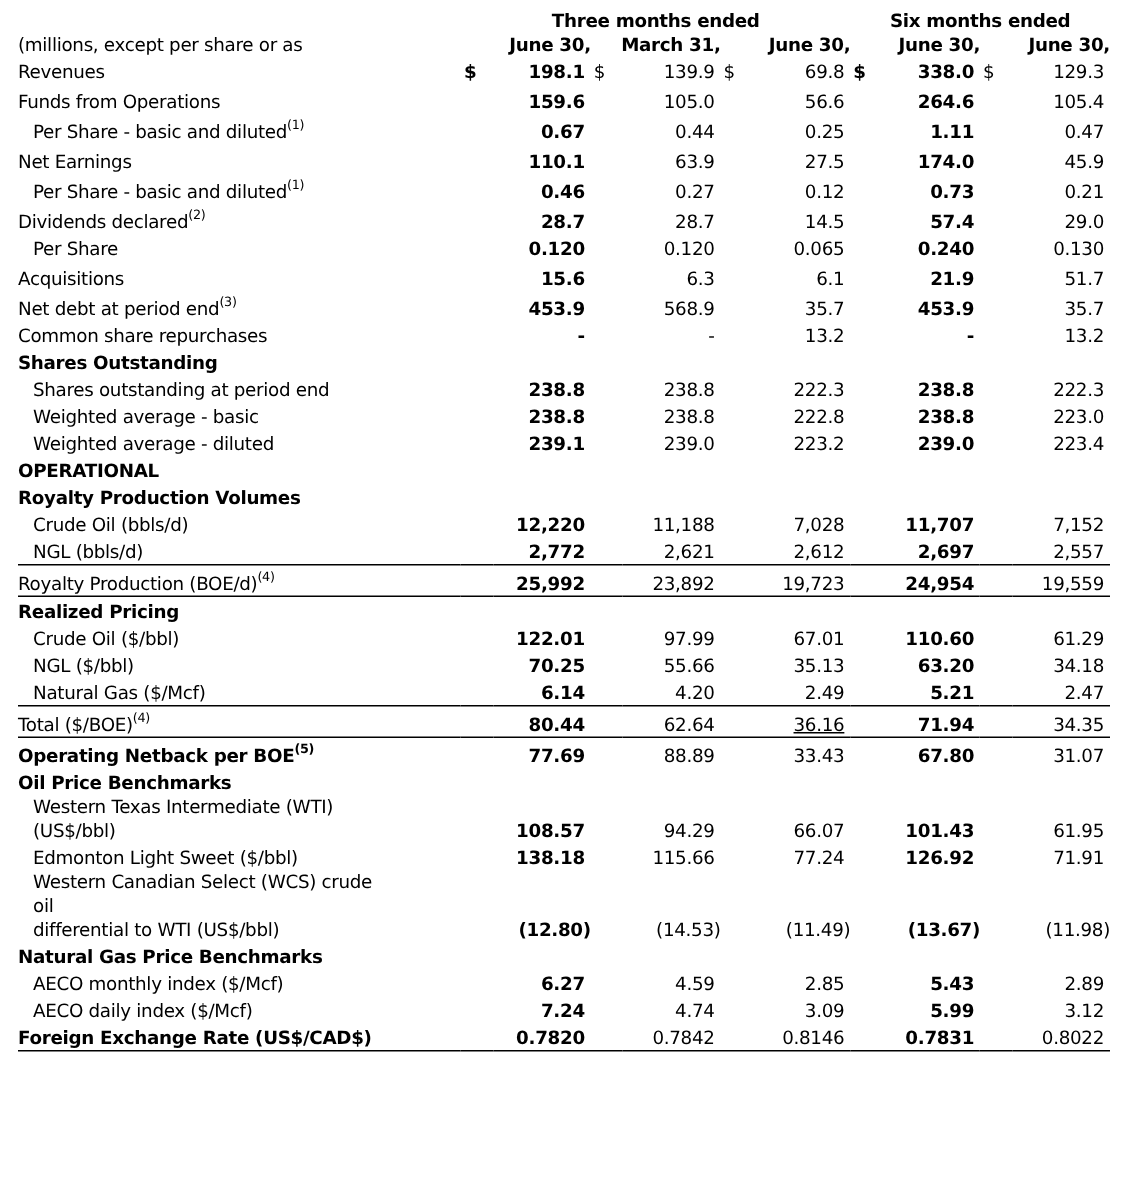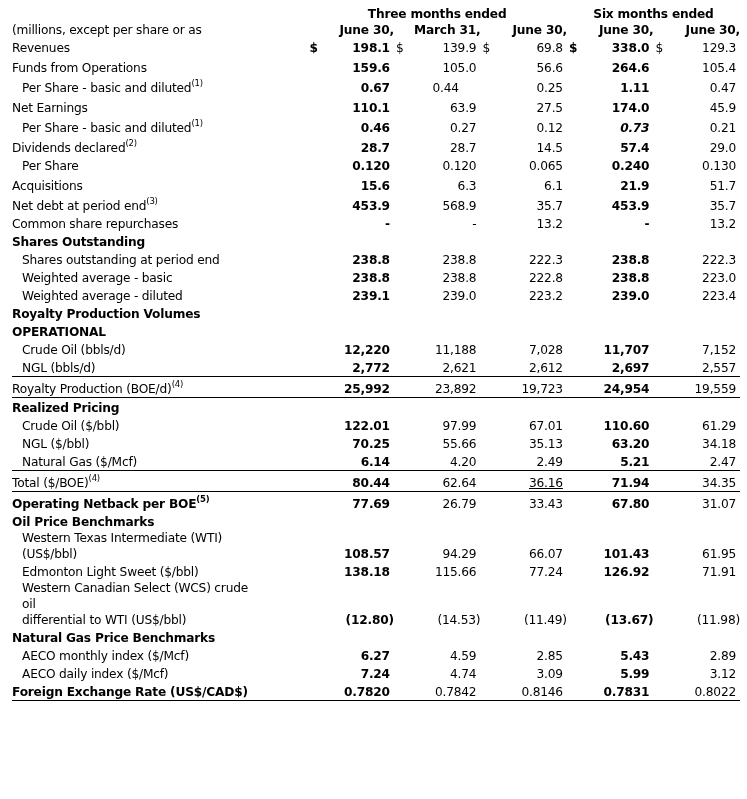--- a/index.html
+++ b/index.html
@@ -80,21 +80,21 @@
           <td class="cur b" style="height: 20px;"></td>
           <td class="num b" style="height: 20px;">264.6</td>
           <td class="cur" style="height: 20px;"></td>
           <td class="num" style="height: 20px;">105.4</td>
         </tr>
         <tr>
           <td class="lbl ind" style="height: 20px;"><span>Per Share - basic and diluted</span><sup>(1)</sup></td>
           <td class="cur b" style="height: 20px;"></td>
           <td class="num b" style="height: 20px;">0.67</td>
           <td class="cur" style="height: 20px;"></td>
-          <td class="num" style="height: 20px; text-align: center;">0.44</td>
+          <td class="num" style="height: 20px;">0.44</td>
           <td class="cur" style="height: 20px;"></td>
           <td class="num" style="height: 20px;">0.25</td>
           <td class="cur b" style="height: 20px;"></td>
           <td class="num b" style="height: 20px;">1.11</td>
           <td class="cur" style="height: 20px;"></td>
           <td class="num" style="height: 20px;">0.47</td>
         </tr>
         <tr>
           <td class="lbl" style="height: 20px;"><span>Net Earnings</span></td>
           <td class="cur b" style="height: 20px;"></td>
@@ -110,21 +110,21 @@
         </tr>
         <tr>
           <td class="lbl ind" style="height: 20px;"><span>Per Share - basic and diluted</span><sup>(1)</sup></td>
           <td class="cur b" style="height: 20px;"></td>
           <td class="num b" style="height: 20px;">0.46</td>
           <td class="cur" style="height: 20px;"></td>
           <td class="num" style="height: 20px;">0.27</td>
           <td class="cur" style="height: 20px;"></td>
           <td class="num" style="height: 20px;">0.12</td>
           <td class="cur b" style="height: 20px;"></td>
-          <td class="num b" style="height: 20px; font-style: italic;">0.73</td>
+          <td class="num b" style="height: 20px;">0.73</td>
           <td class="cur" style="height: 20px;"></td>
           <td class="num" style="height: 20px;">0.21</td>
         </tr>
         <tr>
           <td class="lbl" style="height: 20px;"><span>Dividends declared</span><sup>(2)</sup></td>
           <td class="cur b" style="height: 20px;"></td>
           <td class="num b" style="height: 20px;">28.7</td>
           <td class="cur" style="height: 20px;"></td>
           <td class="num" style="height: 20px;">28.7</td>
           <td class="cur" style="height: 20px;"></td>
@@ -222,24 +222,24 @@
           <td class="cur"></td>
           <td class="num">239.0</td>
           <td class="cur"></td>
           <td class="num">223.2</td>
           <td class="cur b"></td>
           <td class="num b">239.0</td>
           <td class="cur"></td>
           <td class="num">223.4</td>
         </tr>
         <tr class="sec">
+          <td class="lbl b" colspan="11">OPERATIONAL</td>
+        </tr>
+        <tr class="sec">
           <td class="lbl b" colspan="11">Royalty Production Volumes</td>
-        </tr>
-        <tr class="sec">
-          <td class="lbl b" colspan="11">OPERATIONAL</td>
         </tr>
         <tr>
           <td class="lbl ind"><span>Crude Oil (bbls/d)</span></td>
           <td class="cur b"></td>
           <td class="num b">12,220</td>
           <td class="cur"></td>
           <td class="num">11,188</td>
           <td class="cur"></td>
           <td class="num">7,028</td>
           <td class="cur b"></td>
@@ -326,21 +326,21 @@
           <td class="cur b" style="height: 20px;"></td>
           <td class="num b" style="height: 20px;">71.94</td>
           <td class="cur" style="height: 20px;"></td>
           <td class="num" style="height: 20px;">34.35</td>
         </tr>
         <tr>
           <td class="lbl b" style="height: 20px;"><span>Operating Netback per BOE</span><sup>(5)</sup></td>
           <td class="cur b" style="height: 20px;"></td>
           <td class="num b" style="height: 20px;">77.69</td>
           <td class="cur" style="height: 20px;"></td>
-          <td class="num" style="height: 20px;">26.79</td>
+          <td class="num" style="height: 20px;">88.89</td>
           <td class="cur" style="height: 20px;"></td>
           <td class="num" style="height: 20px;">33.43</td>
           <td class="cur b" style="height: 20px;"></td>
           <td class="num b" style="height: 20px;">67.80</td>
           <td class="cur" style="height: 20px;"></td>
           <td class="num" style="height: 20px;">31.07</td>
         </tr>
         <tr class="sec">
           <td class="lbl b" colspan="11">Oil Price Benchmarks</td>
         </tr>

